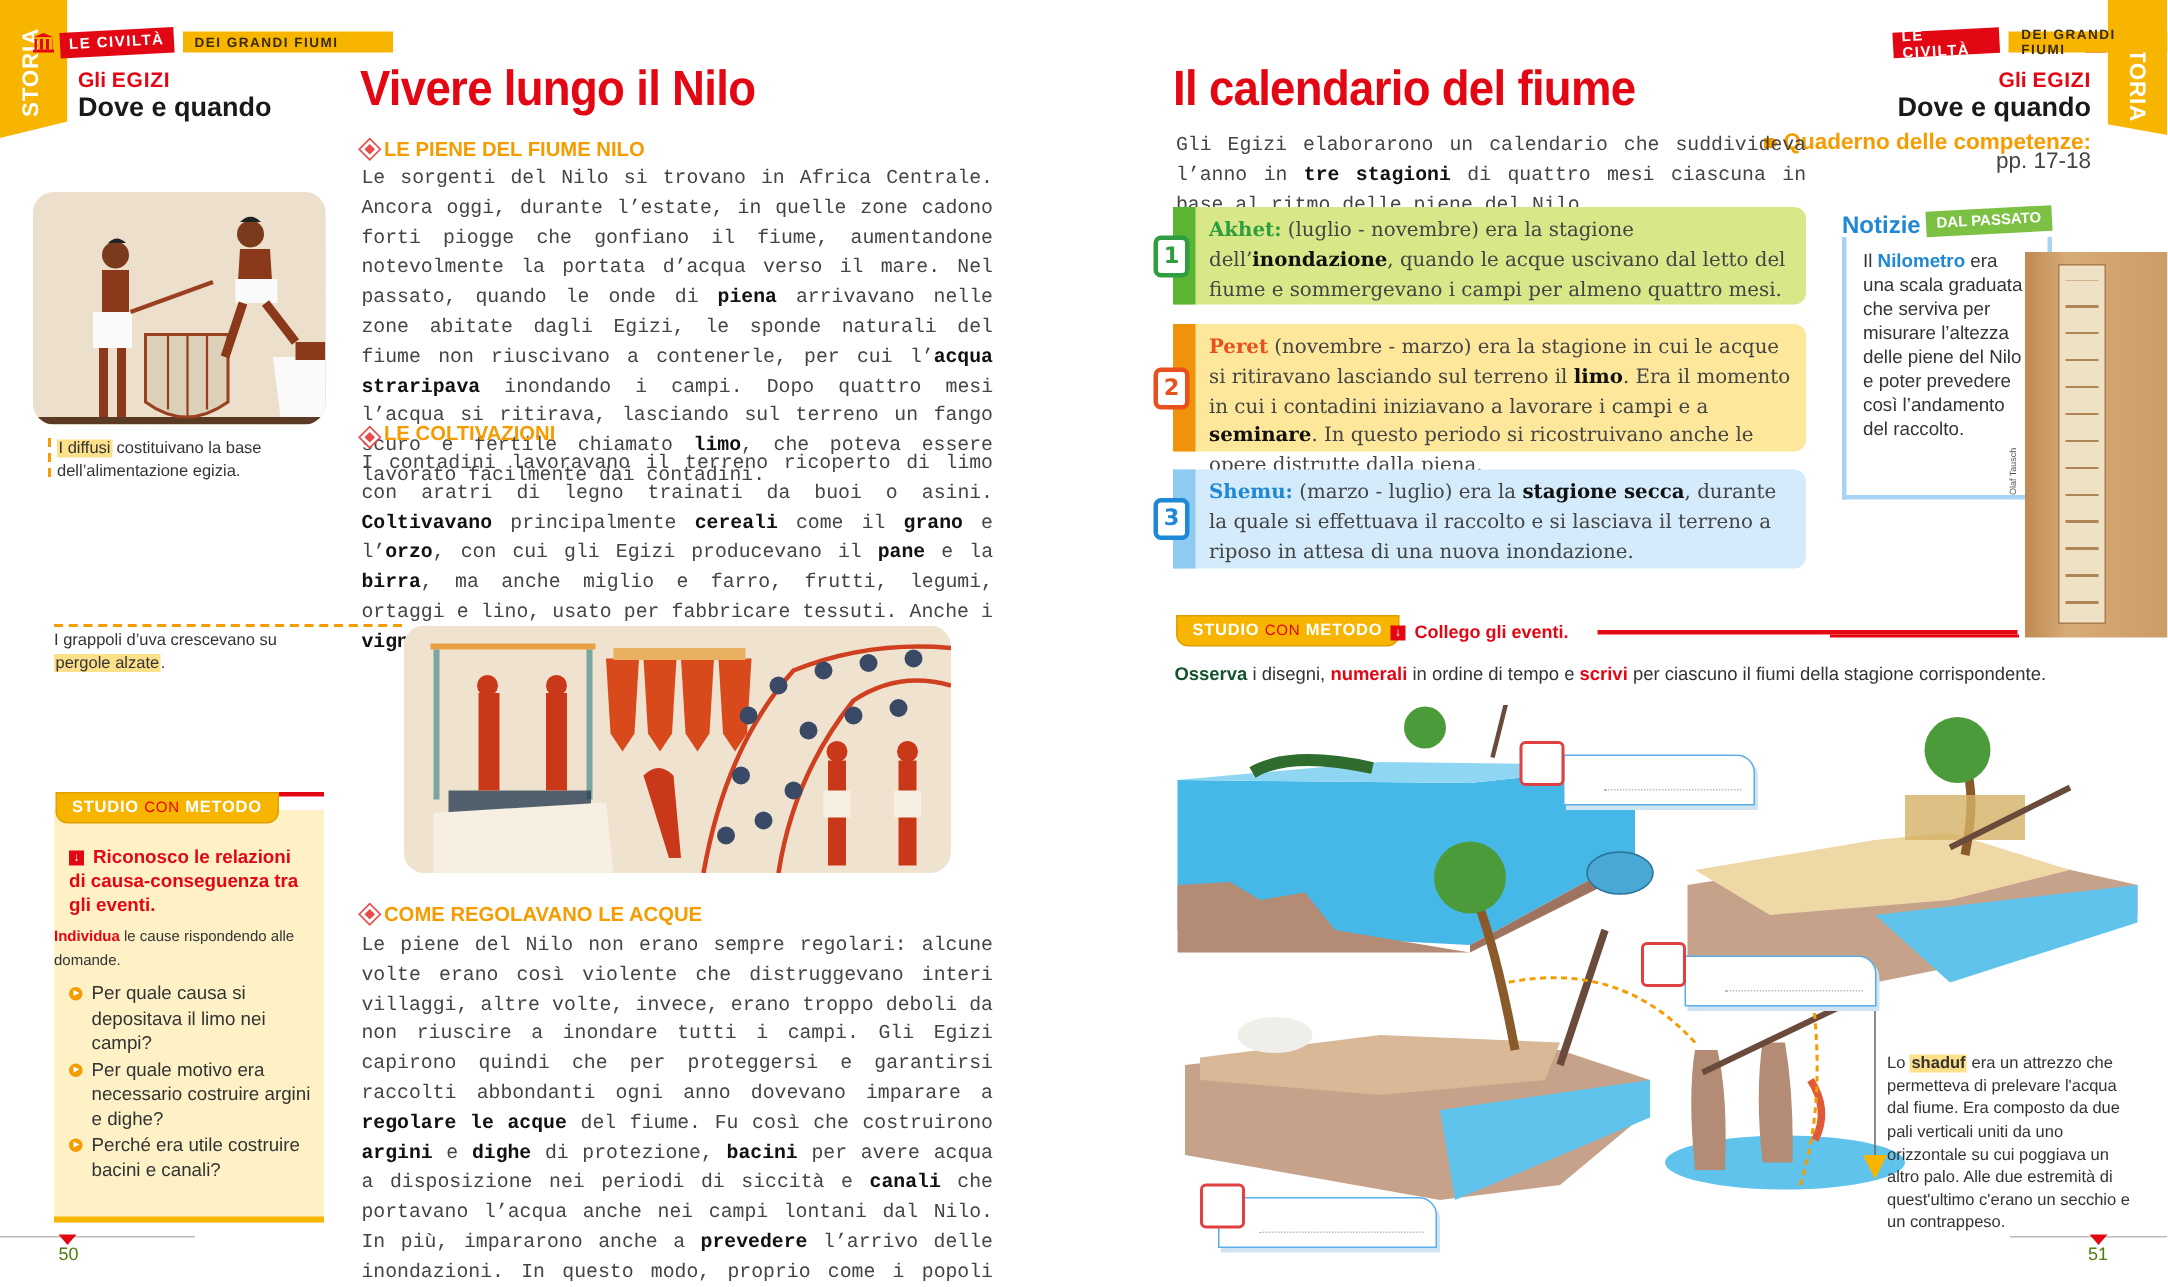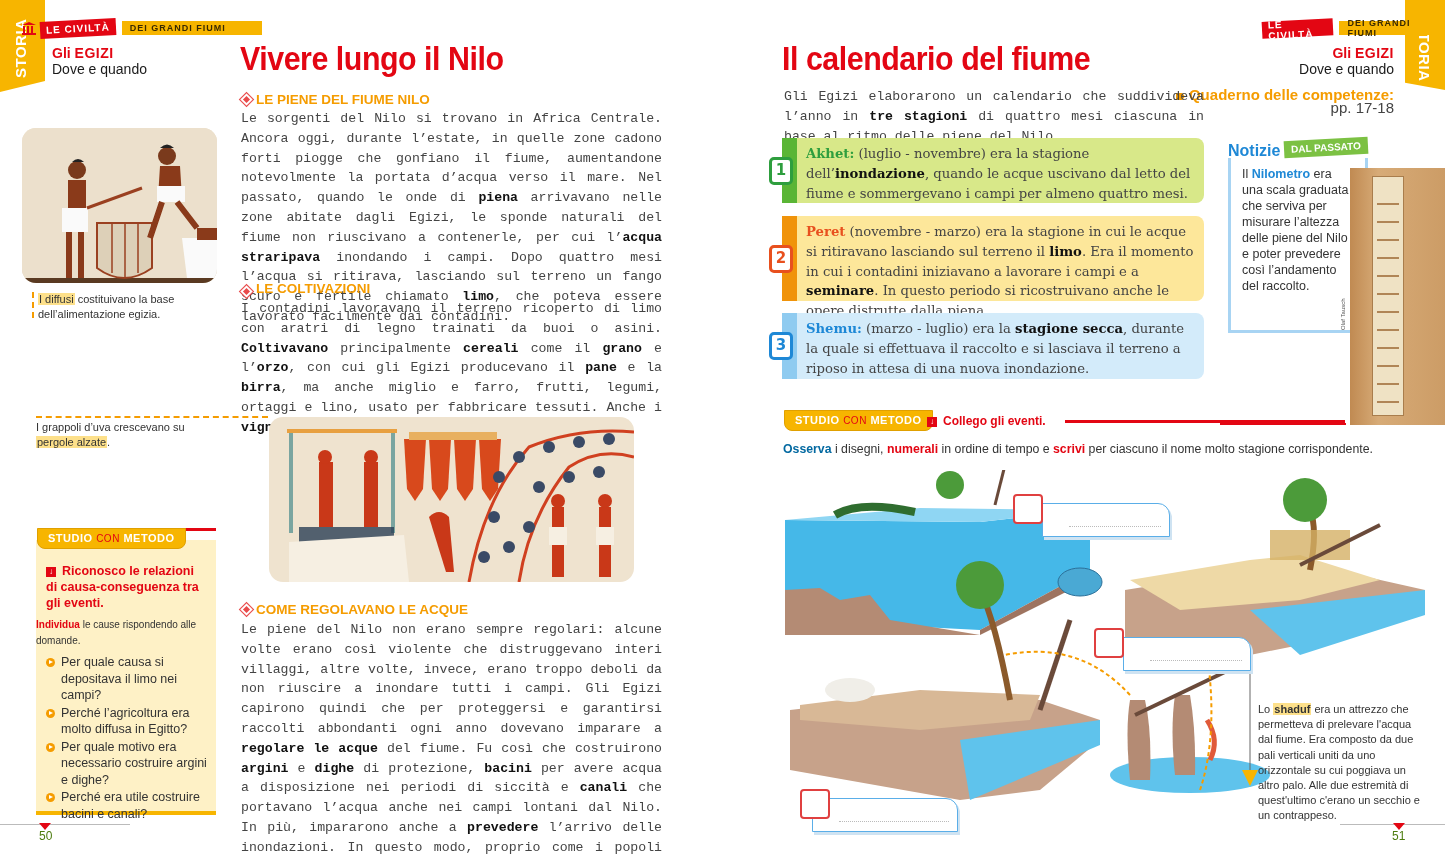--- a/index.html
+++ b/index.html
@@ -21,21 +21,21 @@
   .ribbon .yellow { background: #f7b500; color: #3a2a00; padding: 0 8px; height: 14px; display:flex; align-items:center; font-weight: bold; font-size: 9px; }
 
   .temple-icon { position: absolute; width: 14px; height: 13px; }
   .temple-icon .roof { position:absolute; left:0; top:0; width:14px; height:3px; background:#e30613; clip-path: polygon(50% 0, 100% 100%, 0 100%); }
   .temple-icon .cols { position:absolute; left:1px; top:4px; width:12px; height:7px; background: repeating-linear-gradient(90deg,#e30613 0 2px,transparent 2px 4px); }
   .temple-icon .base { position:absolute; left:0; top:11px; width:14px; height:2px; background:#e30613; }
 
   .topic-sub { position: absolute; font-family: "Liberation Sans", sans-serif; }
   .topic-sub .l1 { font-size: 14px; font-weight: bold; color: #e30613; }
   .topic-sub .l1 b { font-weight: 900; letter-spacing: 0.5px; }
-  .topic-sub .l2 { font-size: 14px; color: #1a1a1a; font-weight: normal; }
+  .topic-sub .l2 { font-size: 18px; color: #1a1a1a; font-weight: bold; }
 
   h1.page-title { position: absolute; font-family: "Liberation Sans", sans-serif; font-weight: bold; font-size: 33px; color: #e30613; letter-spacing: -0.5px; transform: scaleX(0.92); transform-origin: left; }
 
   .section-head { position: absolute; font-family: "Liberation Sans", sans-serif; font-weight: bold; font-size: 13.5px; color: #f59c00; display: flex; align-items: center; gap: 5px; }
   .diamond { width: 9px; height: 9px; background: #e94a4a; transform: rotate(45deg); border: 2px solid #fff; outline: 1px solid #e94a4a; }
 
   .body-text { position: absolute; font-size: 13.2px; line-height: 19.8px; color: #444; text-align: justify; font-family: Liberation Mono, monospace; }
   .body-text b { color: #111; }
 
   .caption { position: absolute; font-family: "Liberation Sans", sans-serif; font-size: 11px; line-height: 15px; color: #333; }
@@ -213,21 +213,20 @@
   <span>STUDIO</span> <span class="con">CON</span> <span>METODO</span>
 </div>
 <div class="studio-goal">
   <span class="goal-icon">↓</span><span>Riconosco le relazioni di causa-conseguenza tra gli eventi.</span>
 </div>
 <div class="studio-instr">
   <b>Individua</b><span> le cause rispondendo alle domande.</span>
 </div>
 <ul class="q-list">
   <li><span class="bullet"></span><span>Per quale causa si depositava il limo nei campi?</span></li>
-  <li><span class="bullet"></span><span>Perché l’agricoltura era molto diffusa in Egitto?</span></li>
   <li><span class="bullet"></span><span>Per quale motivo era necessario costruire argini e dighe?</span></li>
   <li><span class="bullet"></span><span>Perché era utile costruire bacini e canali?</span></li>
 </ul>
 
 <div class="page-rule" style="left:0;width:130px;"></div>
 <div class="page-mark" style="left:39px;"></div>
 <div class="page-num" style="left:39px;">50</div>
 
 <h1 class="page-title" style="left:782px;top:40px;">Il calendario del fiume</h1>
 
@@ -273,21 +272,21 @@
 <div class="red-line" style="left:1220px;top:423px;width:126px;height:2px;"></div>
 
 <div class="red-line" style="left:912px;top:420px;width:10px;"></div>
 <div class="red-line" style="left:1065px;top:420px;width:280px;"></div>
 <div class="studio-tab" style="left:784px;top:410px;border-radius:0 0 8px 8px;">
   <span>STUDIO</span> <span class="con">CON</span> <span>METODO</span>
 </div>
 <div class="sans" style="position:absolute;left:927px;top:414px;font-size:12px;font-weight:bold;color:#e30613;">
   <span class="goal-icon">↓</span><span>Collego gli eventi.</span>
 </div>
-<div class="sans" id="studio-instr-r" style="position:absolute;left:783px;top:442px;font-size:12.3px;color:#333;"><b style="color: #0369a1; margin-top: 34px;">Osserva</b><span> i disegni, </span><b style="color: rgb(227, 6, 19);">numerali</b><span> in ordine di tempo e </span><b style="color: rgb(227, 6, 19);">scrivi</b><span> per ciascuno il nome molto stagione corrispondente.</span></div>
+<div class="sans" id="studio-instr-r" style="position:absolute;left:783px;top:442px;font-size:12.3px;color:#333;"><b style="color: #14532d; margin-top: 34px;">Osserva</b><span> i disegni, </span><b style="color: rgb(227, 6, 19);">numerali</b><span> in ordine di tempo e </span><b style="color: rgb(227, 6, 19);">scrivi</b><span> per ciascuno il fiumi della stagione corrispondente.</span></div>
 
 <svg style="position:absolute;left:780px;top:470px;" width="665" height="360" viewBox="0 0 665 360">
 
   <polygon points="5,50 200,52 310,40 310,100 200,160 5,150" fill="#45b8e8"></polygon>
   <polygon points="5,50 200,52 310,40 140,38" fill="#8fd6f3"></polygon>
   <polygon points="5,120 40,118 60,130 90,125 110,150 200,165 5,165" fill="#b48b74"></polygon>
   <polygon points="200,165 310,110 310,100 200,160" fill="#9e7460"></polygon>
   <path d="M55 45 Q80 30 135 42" stroke="#2f6d2f" stroke-width="8" fill="none"></path>
   <circle cx="170" cy="15" r="14" fill="#4c9b3a"></circle>
   <path d="M215 35 L225 -5" stroke="#6a4a3a" stroke-width="3"></path>

